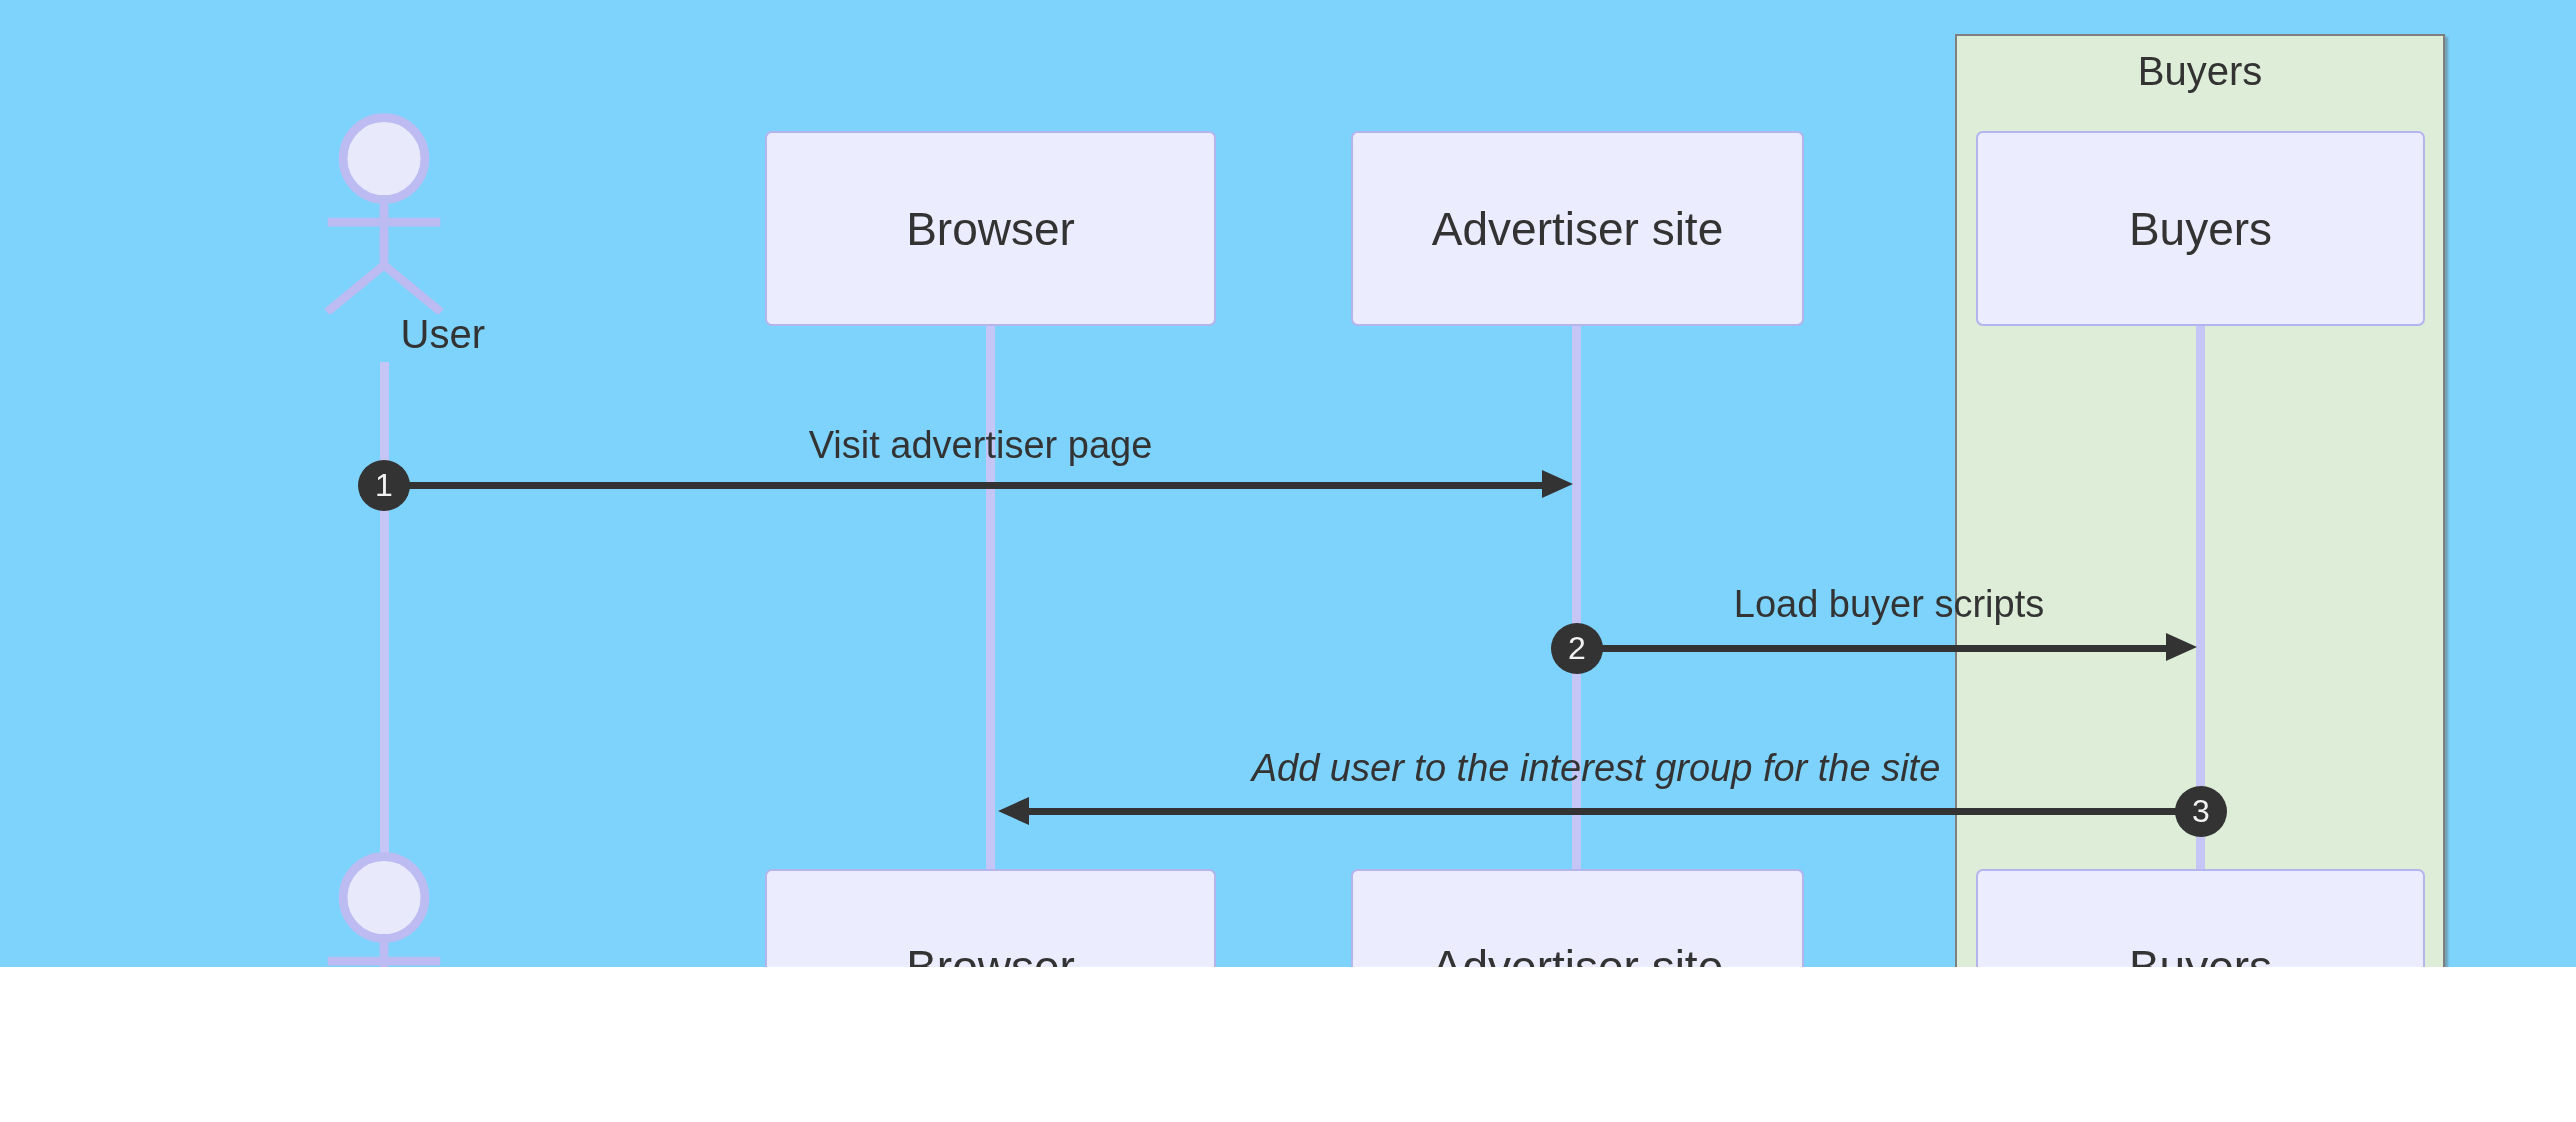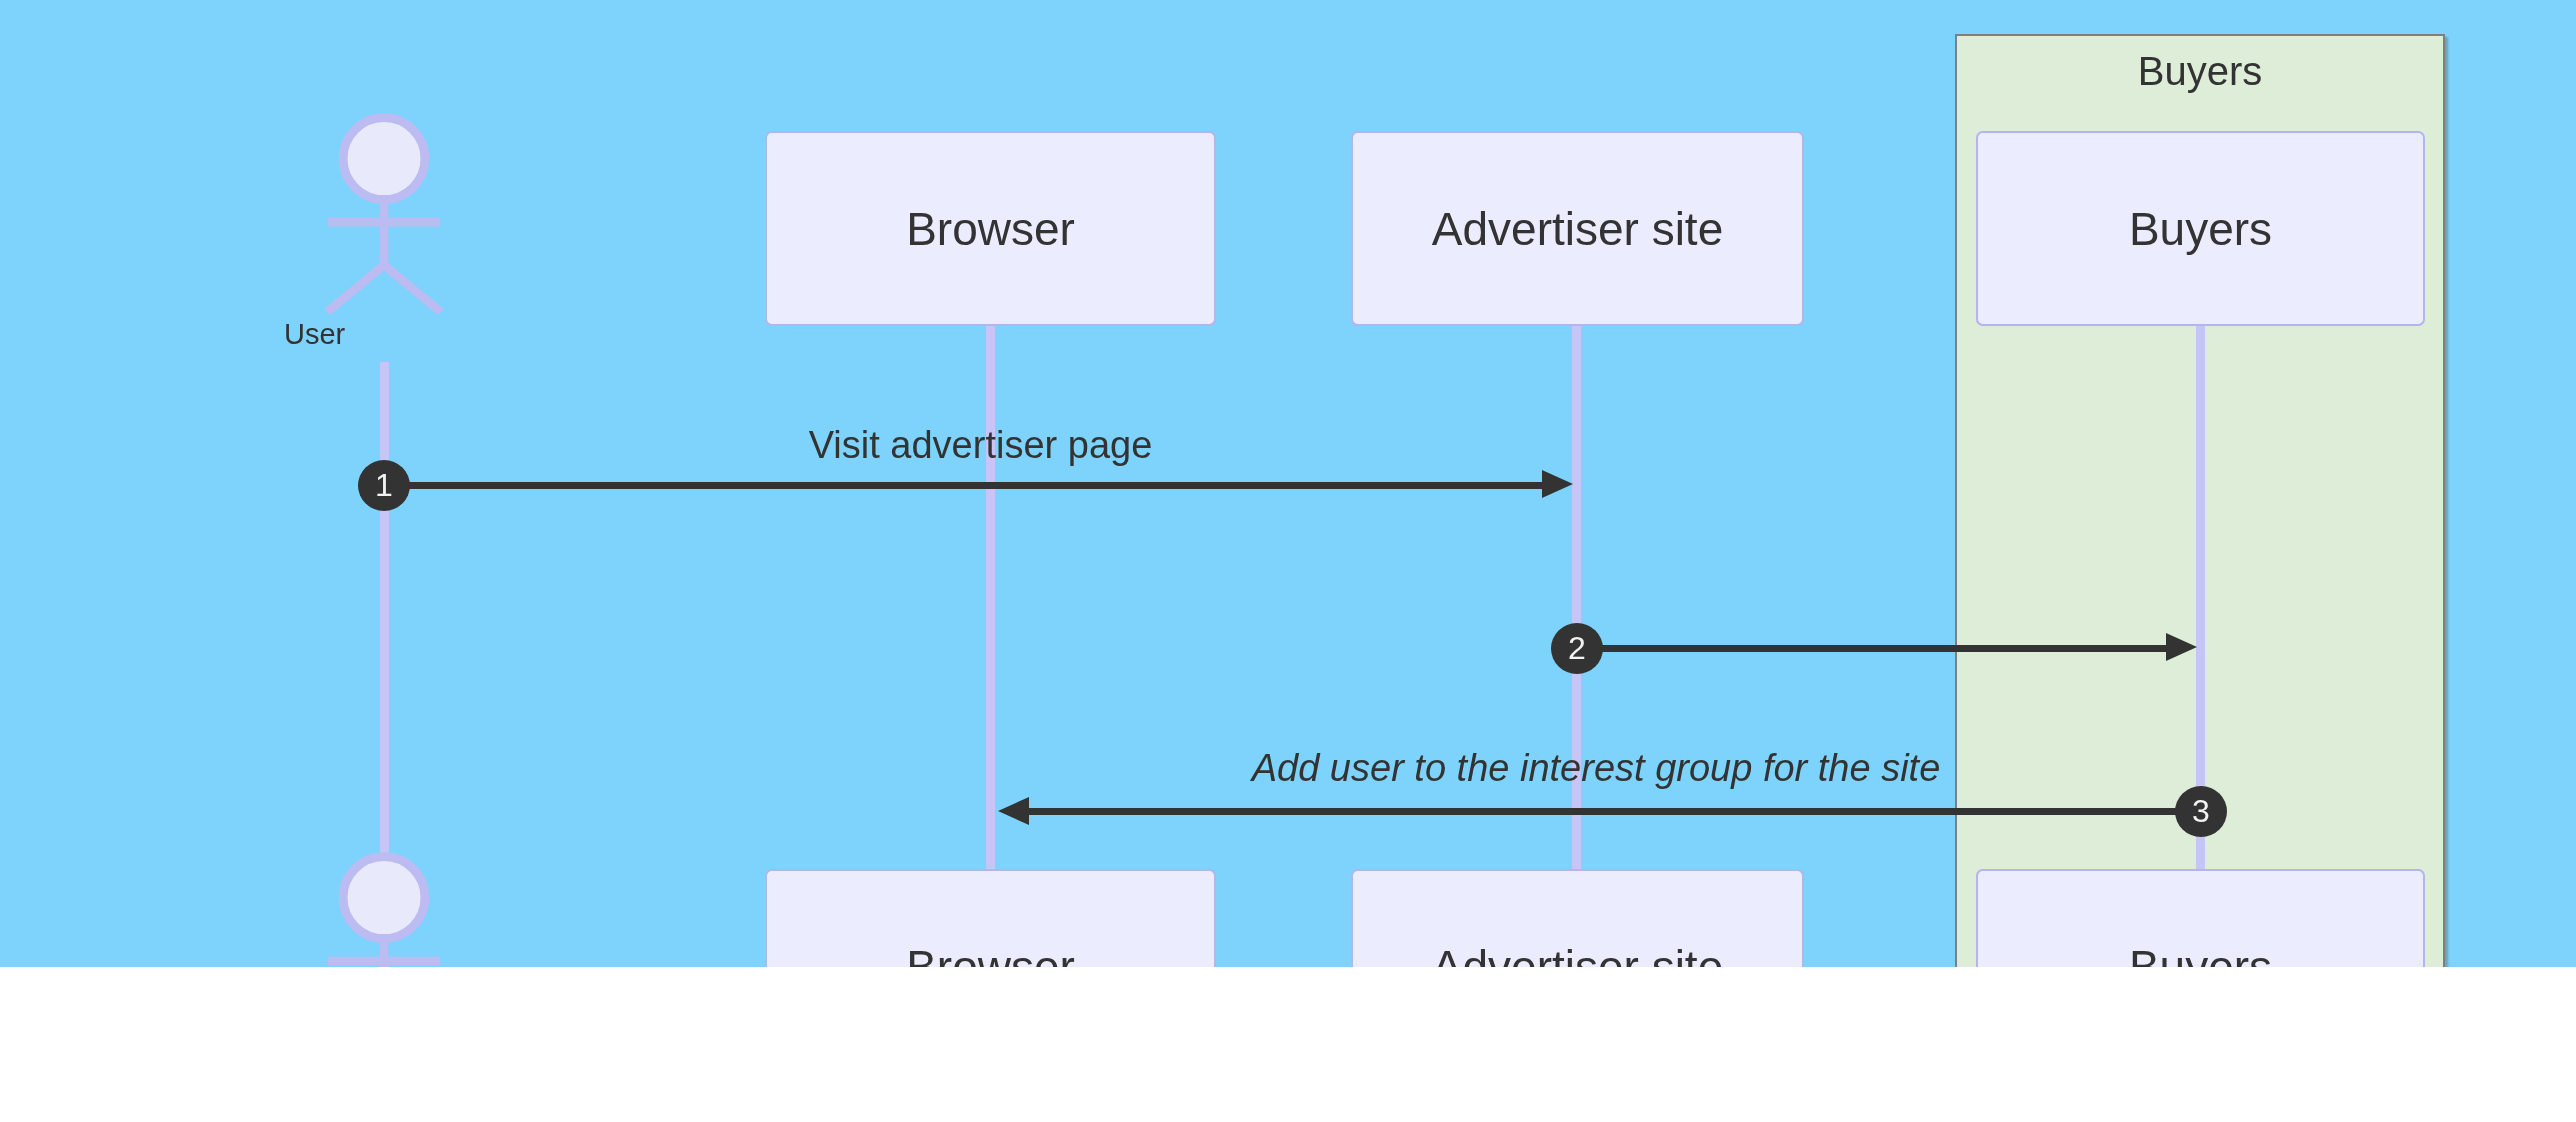--- a/index.html
+++ b/index.html
@@ -27,21 +27,21 @@
   #box-browser-top{left:765px;top:131px;width:451px;height:195px;}
   #box-advertiser-top{left:1351px;top:131px;width:453px;height:195px;}
   #box-buyers-top{left:1976px;top:131px;width:449px;height:195px;}
   #box-browser-bottom{left:765px;top:869px;width:451px;height:195px;}
   #box-advertiser-bottom{left:1351px;top:869px;width:453px;height:195px;}
   #box-buyers-bottom{left:1976px;top:869px;width:449px;height:195px;}
 
   
   #actor-top{left:317px;top:113px;}
   #actor-bottom{left:317px;top:852px;}
-  .actor-label{width:201px;text-align:left;font-size:29px;line-height:42px;}
+  .actor-label{width:201px;text-align:right;font-size:40px;line-height:42px;}
   #actor-top-label{left:284px;top:313px;}
   #actor-bottom-label{left:284px;top:1052px;}
 
   
   .msg-label{text-align:center;font-size:38px;line-height:43px;margin-top:32px;}
   #msg1-label{left:384px;top:392px;width:1193px;}
   #msg2-label{left:1577px;top:551px;width:624px;}
   #msg3-label{left:991px;top:715px;width:1210px;font-style:italic;}
 
   .msg-line{height:6.7px;background:#333333;}
@@ -111,20 +111,21 @@
   </div>
   <div id="box-buyers-bottom" class="abs pbox">
     <span>Buyers</span>
   </div>
 
   <div id="msg1-label" class="abs msg-label">Visit advertiser page</div>
   <div id="msg1-line" class="abs msg-line"></div>
   <div id="msg1-arrow" class="abs arrow-r"></div>
   <div id="badge1" class="abs badge">1</div>
 
+  <div id="msg2-label" class="abs msg-label">Load buyer scripts</div>
   <div id="msg2-line" class="abs msg-line"></div>
   <div id="msg2-arrow" class="abs arrow-r"></div>
   <div id="badge2" class="abs badge">2</div>
 
   <div id="msg3-label" class="abs msg-label">Add user to the interest group for the site</div>
   <div id="msg3-arrow" class="abs arrow-l"></div>
   <div id="msg3-line" class="abs msg-line"></div>
   <div id="badge3" class="abs badge">3</div>
 
 </div>

